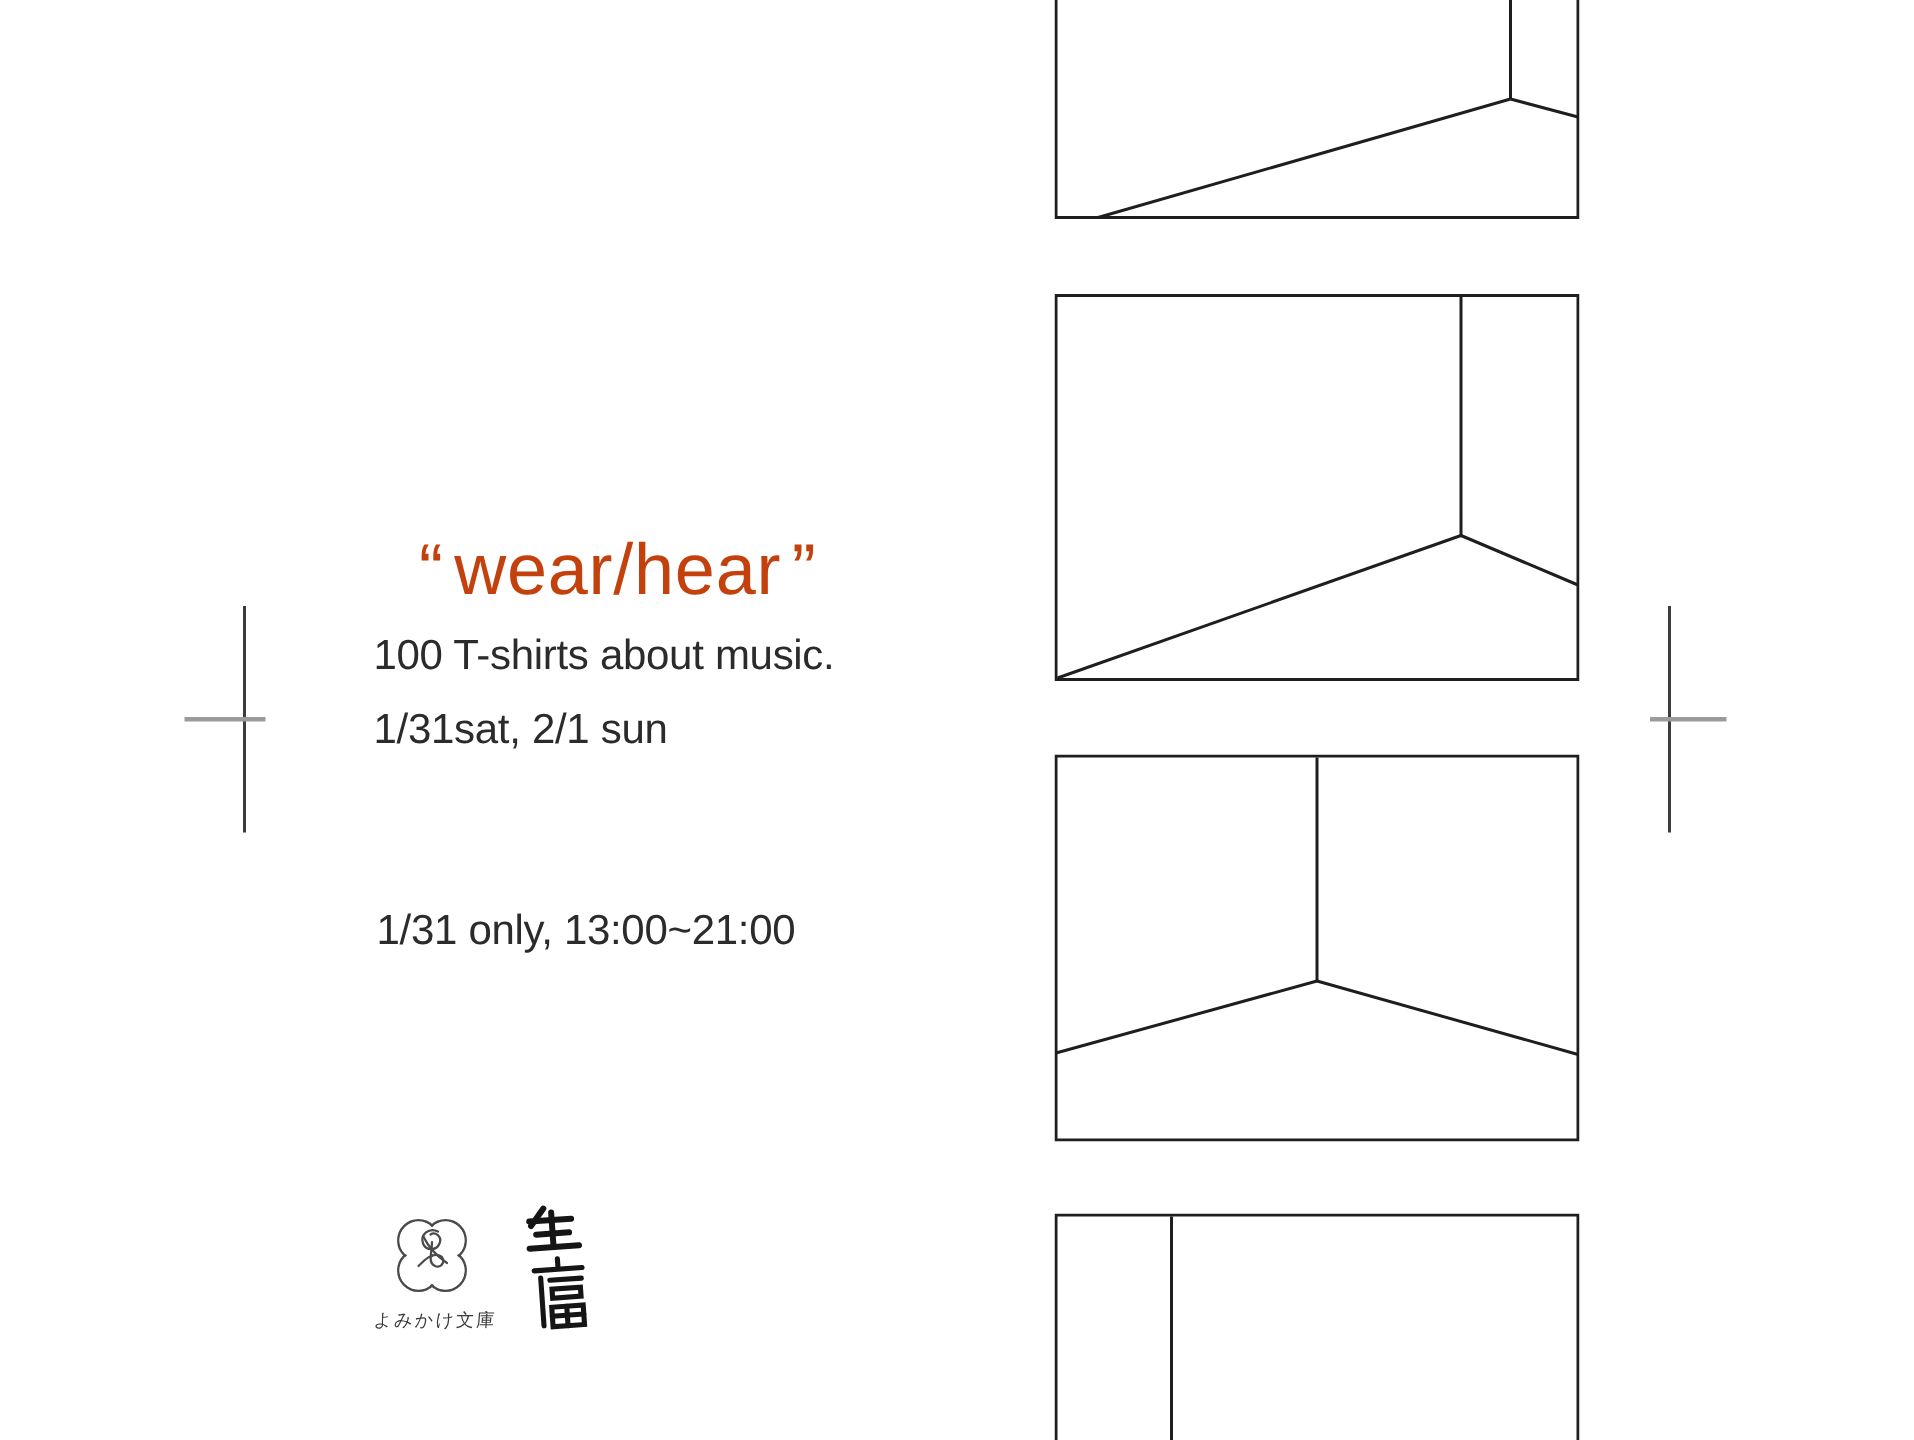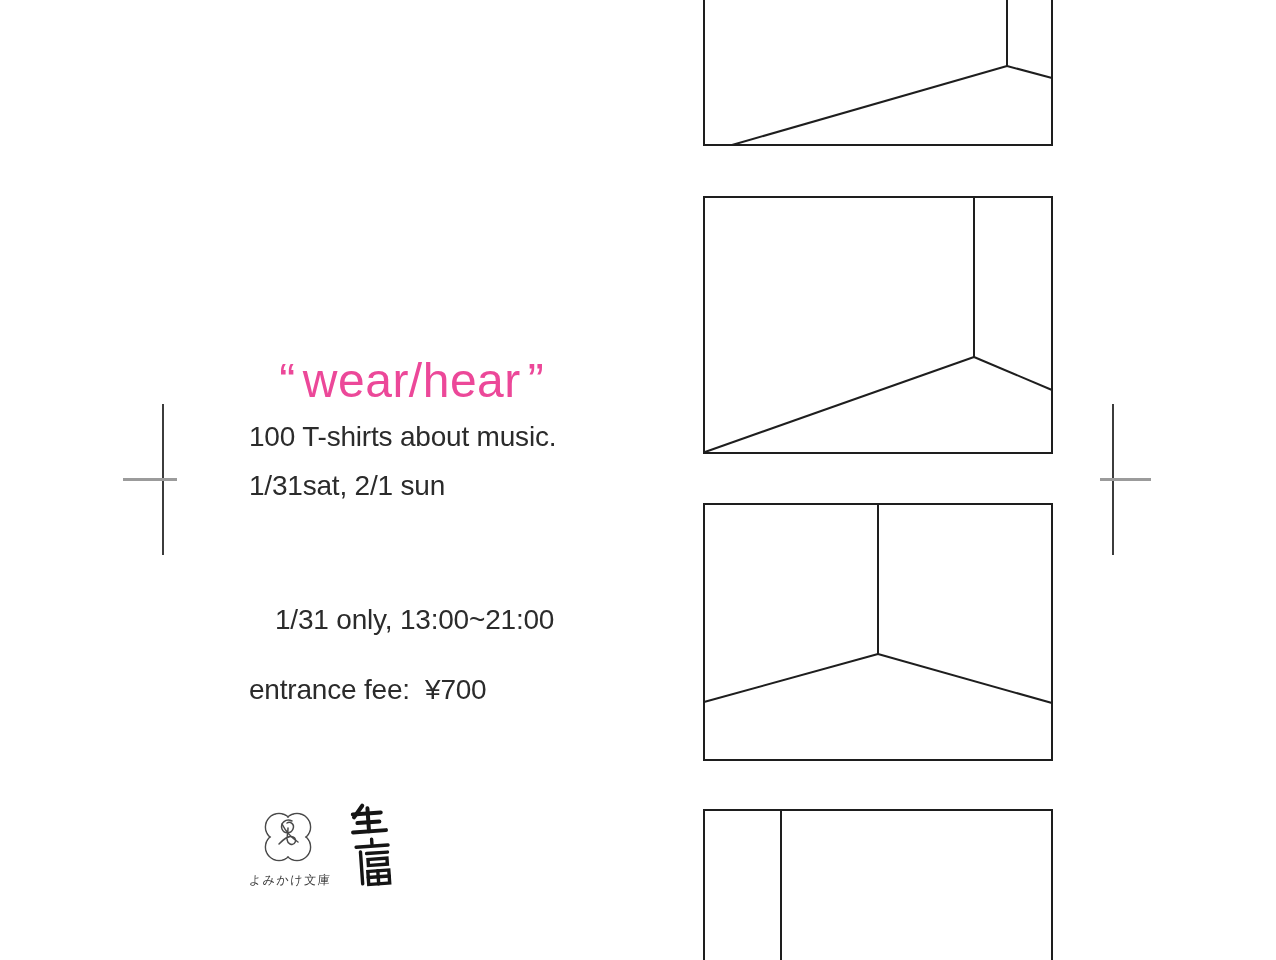--- a/index.html
+++ b/index.html
@@ -3,31 +3,31 @@
 <meta charset="utf-8">
 <style>
   html,body{margin:0;padding:0;background:#ffffff;}
   .canvas{
     position:relative;width:1276px;height:960px;background:#ffffff;
     overflow:hidden;font-family:"Liberation Sans","DejaVu Sans",sans-serif;
     color:#2b2b2b;
   }
   
   .t{position:absolute;white-space:pre-wrap;line-height:1.2;}
-  .title{left:224px;top:294px;font-size:48px;letter-spacing:0.5px;color:#ec4899;font-weight:400;margin:0;}
+  .title{left:224px;top:294px;font-size:48px;letter-spacing:0.5px;color:#c2410c;font-weight:400;margin:0;}
   .title .q{display:inline-block;}
   .title .q-open{margin-right:7px;}
   .title .q-close{margin-left:7px;}
   .body-line{font-size:28px;letter-spacing:-0.2px;color:#2b2b2b;}
   .subtitle1{left:249px;top:358px;}
   .subtitle2{left:249px;top:420px;}
   .dates1{left:249px;top:469px;}
   .dates2{left:253px;top:513px;}
   .hours1{left:249px;top:558px;}
-  .hours2{left:251px;top:603px;margin-left:24px;}
+  .hours2{left:251px;top:603px;}
   .fee{left:249px;top:673px;}
   
   .crop{position:absolute;}
   .crop-v{width:1.5px;height:151px;background:#3c3c3c;}
   .crop-h{height:2.5px;background:#9b9b9b;}
   .crop-v-left{left:162px;top:404px;}
   .crop-h-left{left:123px;top:478px;width:54px;}
   .crop-v-right{left:1112px;top:404px;}
   .crop-h-right{left:1100px;top:478px;width:51px;}
   
@@ -52,21 +52,20 @@
   <div class="crop crop-h crop-h-right"></div>
 
   <h1 class="t title">
     <span class="q q-open">“</span><span>wear/hear</span><span class="q q-close">”</span>
   </h1>
   <div class="t body-line subtitle2">100 T-shirts about music.</div>
 
   <div class="t body-line dates1">1/31sat, 2/1 sun</div>
   <div class="t body-line hours2">1/31 only, 13:00~21:00</div>
 
-  <div class="t body-line fee">entrance fee:  ¥700</div>
 
   <svg class="panel p1" width="350" height="168" viewBox="0 0 350 168">
     <g fill="none" stroke="#1e1e1e" stroke-width="2">
       <rect x="1" y="-10" width="348" height="176"></rect>
       <line x1="304" y1="0" x2="304" y2="87"></line>
       <line x1="304" y1="87" x2="29" y2="166"></line>
       <line x1="304" y1="87" x2="349" y2="99"></line>
     </g>
   </svg>
 

